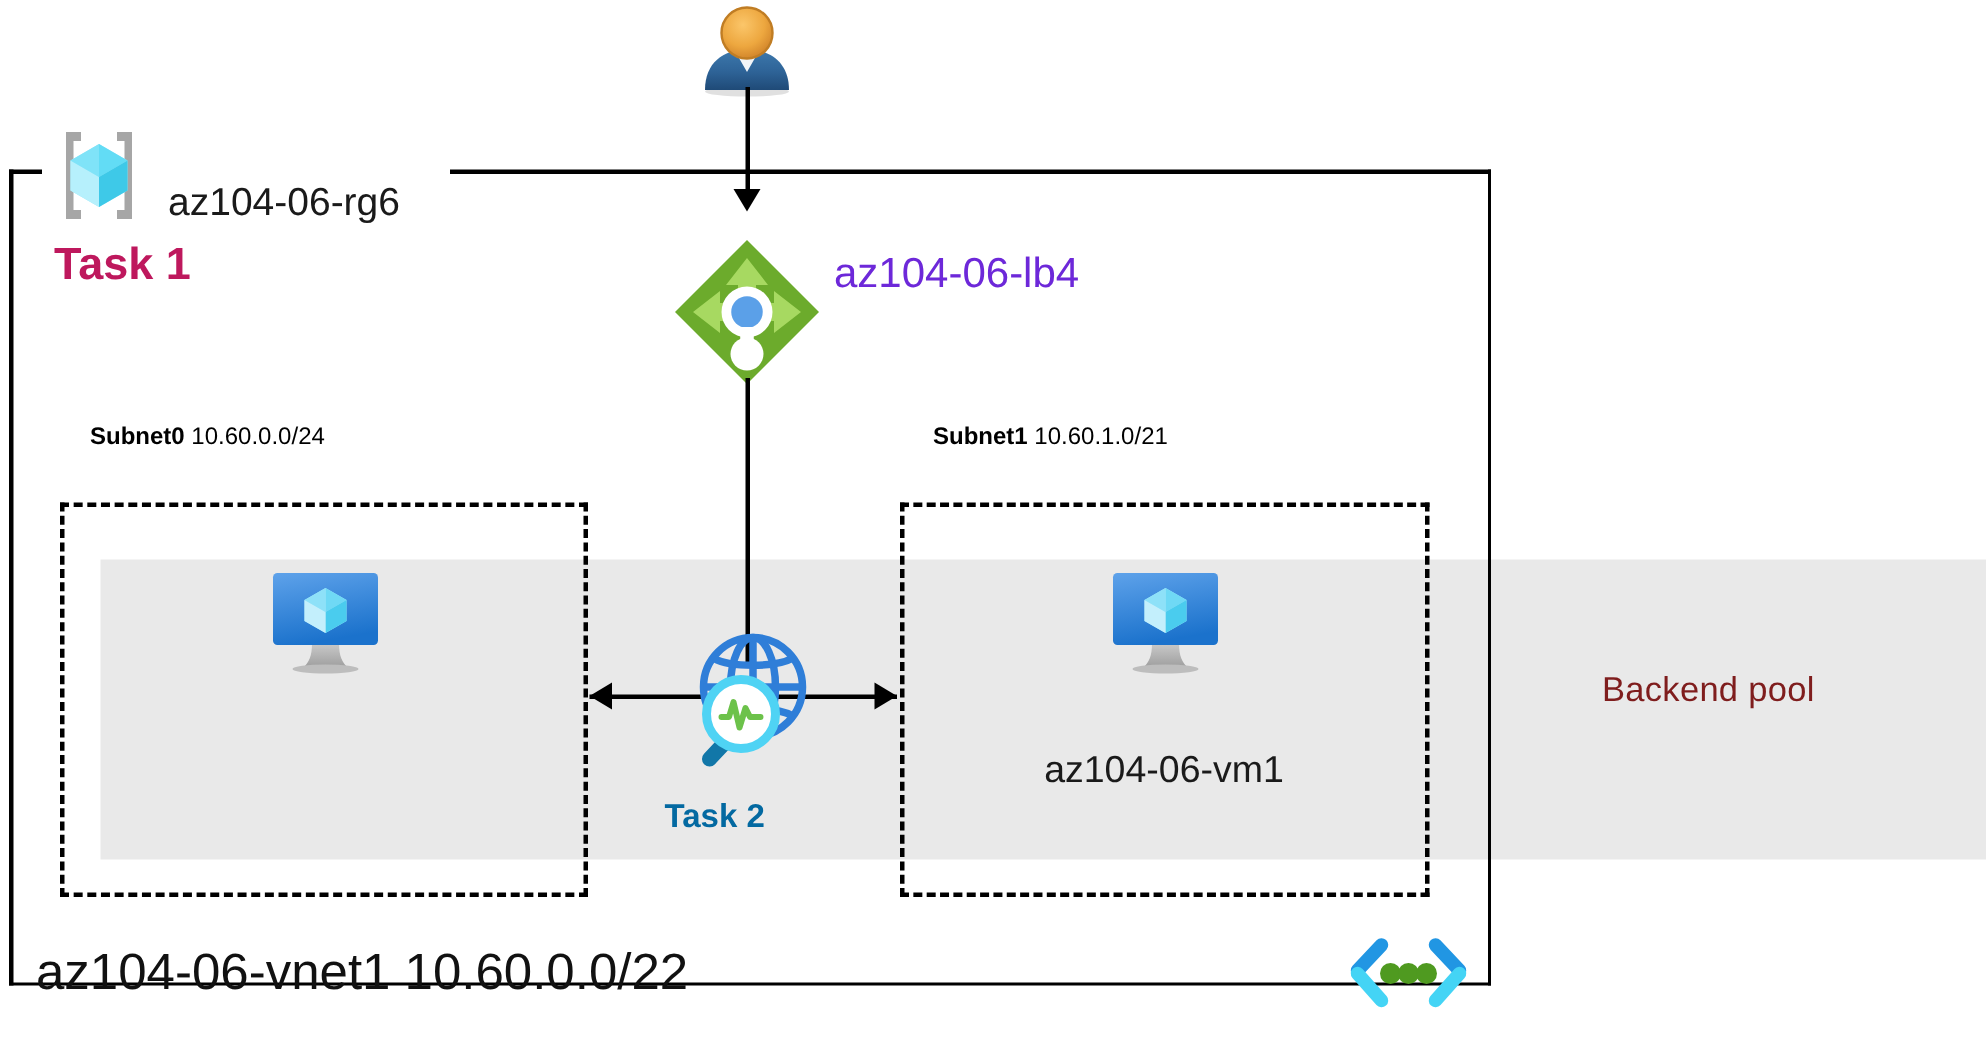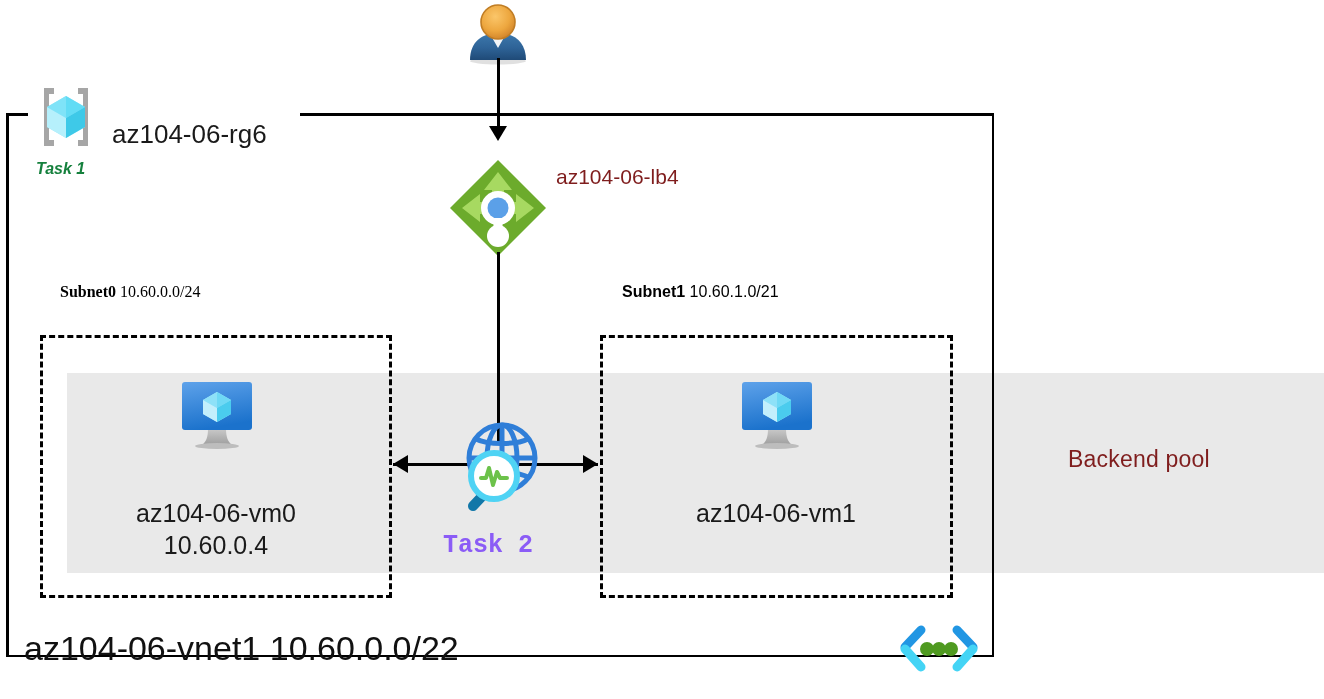--- a/index.html
+++ b/index.html
@@ -18,32 +18,32 @@
   #rg-left{left:6px;top:113px;width:2.5px;height:544px;}
   #rg-bottom{left:6px;top:654.5px;width:988px;height:2.5px;}
   #rg-right{left:991.5px;top:113px;width:2.5px;height:544px;}
   #rg-top-a{left:6px;top:113px;width:22px;height:2.5px;}
   #rg-top-b{left:300px;top:113px;width:694px;height:2.5px;}
 
   
   .subnet-box{border:3px dashed #000;box-sizing:border-box;background:transparent;}
   #subnet0-box{left:40px;top:335px;width:352px;height:263px;}
   #subnet1-box{left:600px;top:335px;width:353px;height:263px;}
-  #subnet0-caption{left:60px;top:283px;font-family:Liberation Serif, serif;}
+  #subnet0-caption{left:60px;top:283px;}
   #subnet1-caption{left:622px;top:283px;}
 
   
   .vm-caption{font-size:25px;color:#1a1a1a;text-align:center;line-height:1.28;white-space:nowrap;}
   #vm0-caption{left:108px;top:497px;width:216px;}
   #vm1-caption{left:668px;top:497px;width:216px;}
 
   #rg-label{left:112px;top:99px;font-size:26px;color:#1a1a1a;white-space:nowrap;margin-top:20px;}
-  #task1-label{left:36px;top:160px;font-size:16px;font-weight:700;color:#15803d;white-space:nowrap;font-style:italic;}
-  #task2-label{left:443px;top:531px;font-size:25px;font-weight:700;color:#8b5cf6;white-space:nowrap;font-family:Liberation Mono, monospace;}
-  #lb-label{left:556px;top:163px;font-size:21px;color:#7f1d1d;line-height:1.38;white-space:nowrap;}
+  #task1-label{left:36px;top:160px;font-size:30px;font-weight:700;color:#be185d;white-space:nowrap;}
+  #task2-label{left:443px;top:531px;font-size:22px;font-weight:700;color:#0369a1;white-space:nowrap;}
+  #lb-label{left:556px;top:163px;font-size:28px;color:#6d28d9;line-height:1.38;white-space:nowrap;}
   #vnet-label{left:24px;top:629px;font-size:34px;color:#111;white-space:nowrap;}
 
   
   .vline{background:#000;width:3px;}
   #arrow-user-lb{left:496.5px;top:58px;height:70px;}
   #arrow-lb-down{left:496.5px;top:252px;height:190px;}
   .arrowhead-down{width:0;height:0;border-left:9px solid transparent;
       border-right:9px solid transparent;border-top:15px solid #000;}
   #arrowhead-user{left:489px;top:126px;}
 
@@ -156,24 +156,20 @@
       <rect x="4" y="3" width="70" height="48" rx="3" fill="url(#gScr)"></rect>
       <g>
         <polygon points="39,13 53,21 53,35 39,43 25,35 25,21" fill="#a9e8fb"></polygon>
         <polygon points="39,13 53,21 39,29" fill="#6fd9f5"></polygon>
         <polygon points="39,29 53,21 53,35 39,43" fill="#4accee"></polygon>
         <polygon points="39,29 25,21 25,35 39,43" fill="#c3effc"></polygon>
         <polygon points="39,13 25,21 39,29" fill="#8ee1f8"></polygon>
       </g>
     </svg>
   </div>
-  <div class="abs vm-caption" id="vm0-caption">
-    <div>az104-06-vm0</div>
-    <div>10.60.0.4</div>
-  </div>
 
   <div class="abs" id="subnet1-caption">
     <b>Subnet1</b>
     <span>10.60.1.0/21</span>
   </div>
   <div class="abs subnet-box" id="subnet1-box"></div>
 
   <div class="abs" style="left:738px;top:379px;">
     <svg width="78" height="72" viewBox="0 0 78 72">
       <path d="M30 50 h18 c0 8 2 13 6 16 h-30 c4 -3 6 -8 6 -16 z" fill="url(#gStand)"></path>

